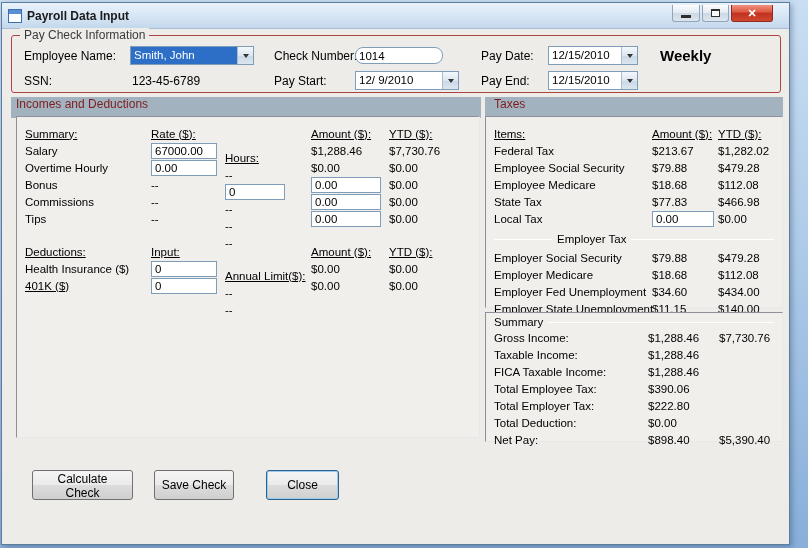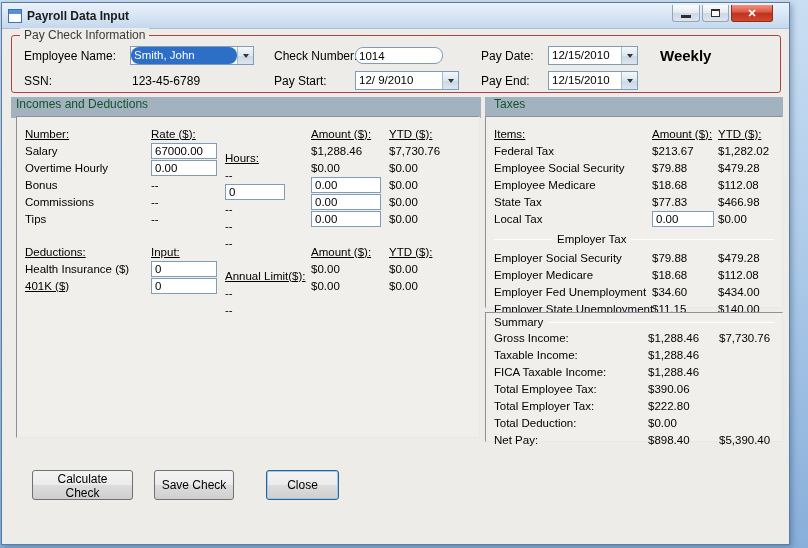--- a/index.html
+++ b/index.html
@@ -54,32 +54,32 @@
   }
   .pl { position:absolute; font-size:12px; color:#000; white-space:nowrap; }
   .tb {
     border:1px solid #7F9DB9; background:#fff; font-family:inherit;
     font-size:11.5px; padding:0 3px; height:17px; color:#000;
   }
   .combo {
     position:absolute; display:flex; border:1px solid #7F9DB9; background:#fff; height:19px;
   }
   .combo-value { flex:1; font-size:11.5px; line-height:17px; padding:0 3px; white-space:nowrap; overflow:hidden; }
-  .combo-value.selected { background:#2D6EC7; color:#fff;border-radius:8px; }
+  .combo-value.selected { background:#2D6EC7; color:#fff; }
   .combo-arrow {
     width:16px; border-left:1px solid #A9BCCE;
     background: linear-gradient(180deg,#F4F8FB 0%,#DCE6F0 50%,#C9D7E5 51%,#DCE6F0 100%);
     display:flex; align-items:center; justify-content:center;
   }
   .arr { width:0; height:0; border-left:3.5px solid transparent; border-right:3.5px solid transparent; border-top:4px solid #333; }
   .weekly { font-size:15px; font-weight:bold; }
 
   
   .secbar {
-    position:absolute; height:21px; background:#A2B2BF; color:#14532d;
+    position:absolute; height:21px; background:#A2B2BF; color:#7f1d1d;
     font-size:12px; line-height:15px; top:68px; white-space:nowrap;
   }
   .secbar.left { left:9px; width:470px; padding-left:5px; }
   .secbar.right { left:483px; width:298px; padding-left:9px; }
 
   
   .sunken {
     position:absolute; background:#F0EFEC;
     border:1px solid; border-color:#8E9199 #E8E8E8 #E8E8E8 #8E9199;
   }
@@ -183,21 +183,21 @@
             <span class="arr"></span>
           </span>
       </div>
     </div>
 
     <div class="secbar left">Incomes and Deductions</div>
     <div class="secbar right">Taxes</div>
 
     <div class="sunken incomes-panel">
       <div class="row">
-        <span class="c1 u">Number:</span>
+        <span class="c1 u">Summary:</span>
         <span class="c2 u">Rate ($):</span>
         <span class="c3 u">Hours:</span>
         <span class="c4 u">Amount ($):</span>
         <span class="c5 u">YTD ($):</span>
       </div>
       <div class="row">
         <span class="c1">Salary</span>
         <span class="c2"><input class="tb" style="width: 66px;" value="67000.00"></span>
         <span class="c3">--</span>
         <span class="c4">$1,288.46</span>

